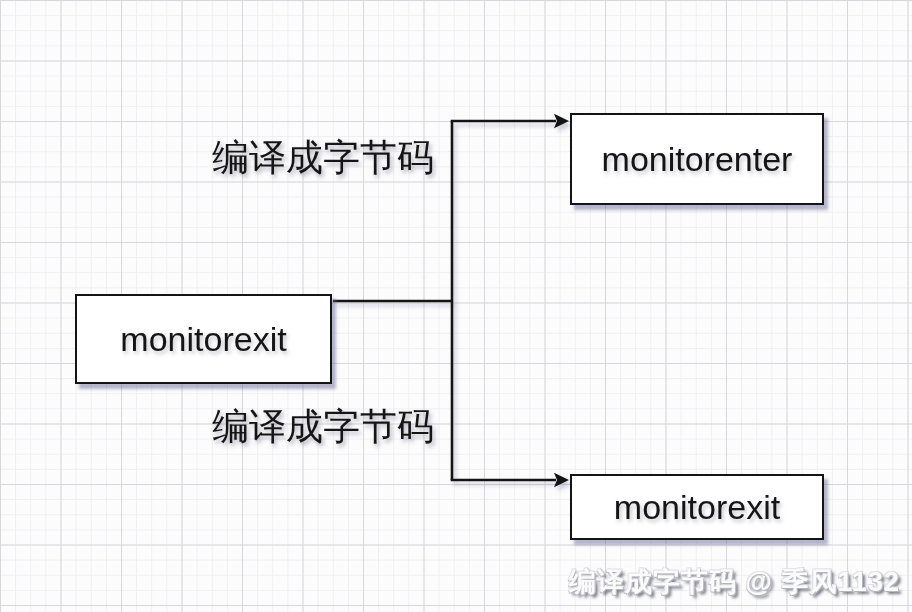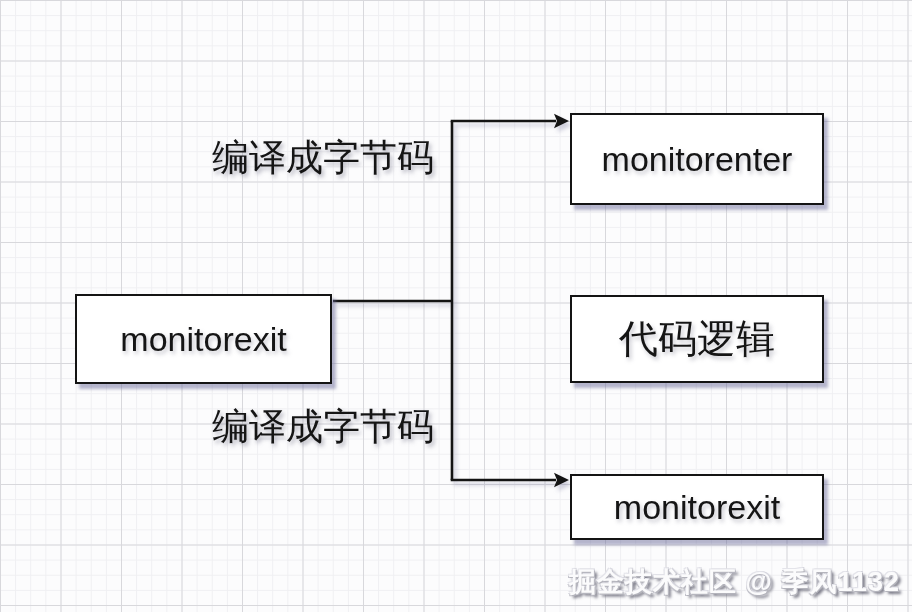--- a/index.html
+++ b/index.html
@@ -96,27 +96,24 @@
   </svg>
 
   <div class="node node-source">
     <span>monitorexit</span>
   </div>
 
   <div class="node node-enter">
     <span>monitorenter</span>
   </div>
 
-  <div class="node node-logic">
-    <span>代码逻辑</span>
-  </div>
 
   <div class="node node-exit">
     <span>monitorexit</span>
   </div>
 
   <div class="edge-label edge-label-top">编译成字节码</div>
 
   <div class="edge-label edge-label-bottom">编译成字节码</div>
 
-  <div class="watermark">掘金技术社区 @ 季风1132</div>
+  <div class="watermark">编译成字节码 @ 季风1132</div>
 
 </div>
 
 </body></html>

